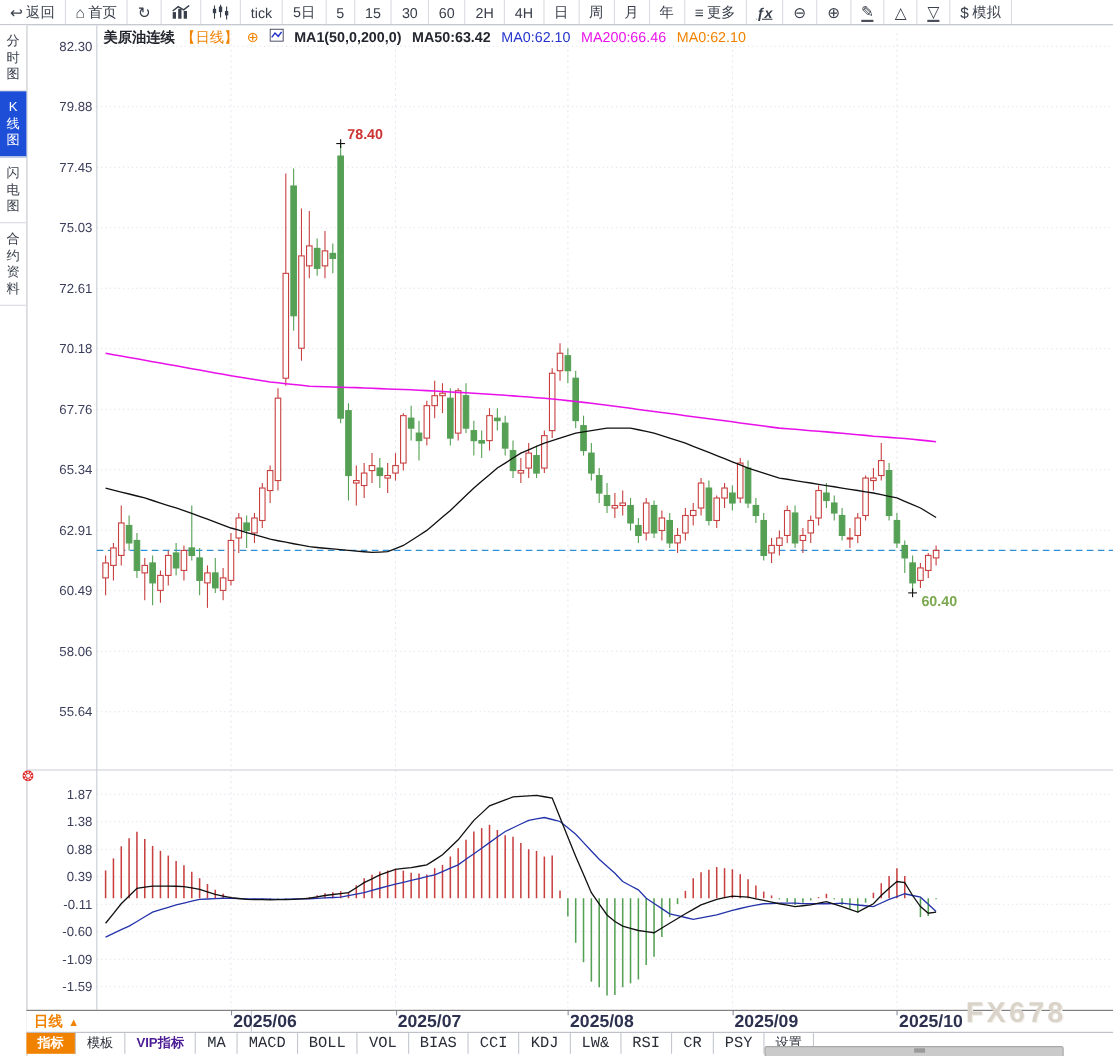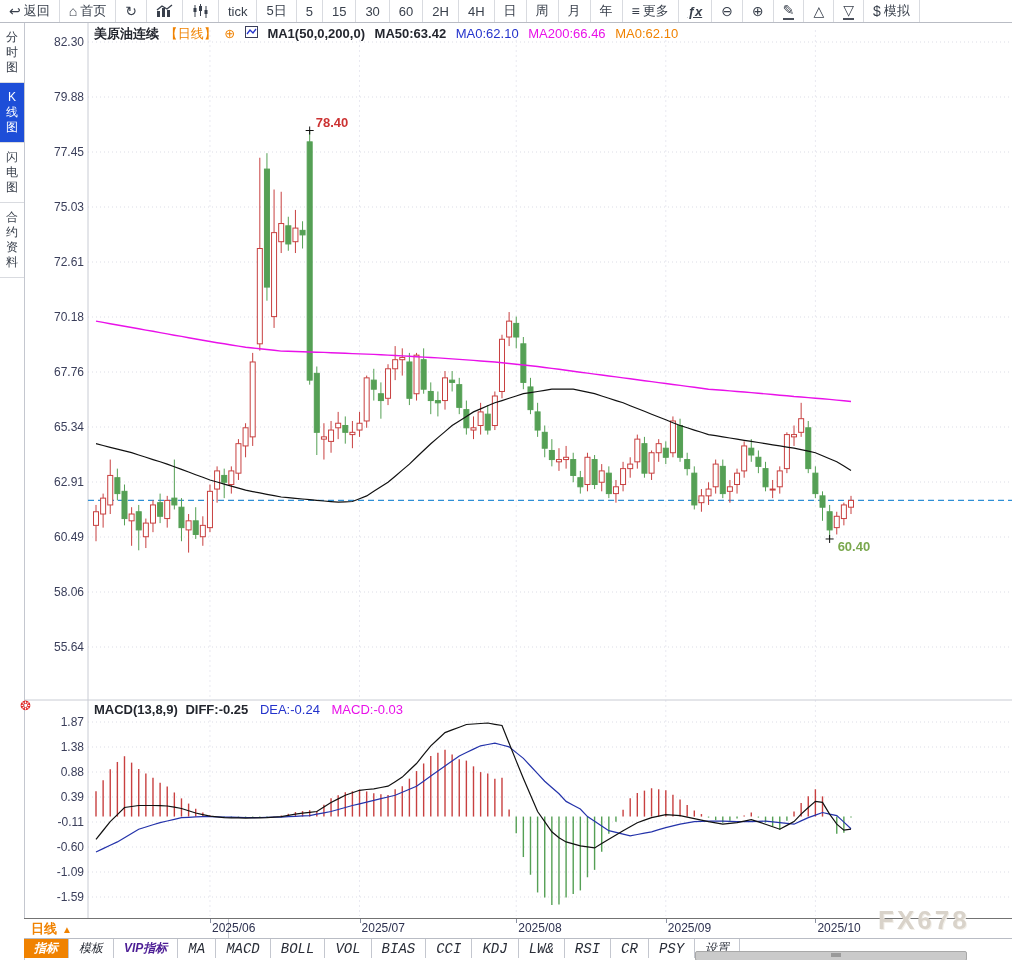--- a/index.html
+++ b/index.html
@@ -28,26 +28,26 @@
   .c-dark{color:#23262e;font-weight:bold;} .c-orange{color:#f08200;} .c-blue{color:#2433cc;} .c-magenta{color:#e911e9;}
   #ind-gear{position:absolute;left:20px;top:699px;color:#e02222;font-size:13px;line-height:13px;}
   #watermark{position:absolute;left:878px;top:905px;font-size:26px;font-weight:bold;letter-spacing:3px;
              color:#d9d3ca;text-shadow:1px 1px 0 #f2efe9;z-index:6;pointer-events:none;}
   
   #xaxis-row{position:absolute;left:24px;top:918px;width:988px;height:19px;background:#fff;
              border-top:1px solid #737373;z-index:4;}
   #period-cell{position:absolute;left:0;top:0;width:205px;height:19px;border-right:1px solid #c4c7cf;
                font-size:13px;font-weight:bold;color:#f08200;line-height:19px;padding-left:7px;box-sizing:border-box;cursor:pointer;}
   #period-cell .arr{font-size:10px;margin-left:5px;}
-  .x-label{position:absolute;top:2px;font-size:12px;font-weight:normal;color:#2d3150;}
+  .x-label{position:absolute;top:2px;font-size:16px;font-weight:bold;color:#2d3150;}
   .x-tick{position:absolute;top:0;width:1px;height:4px;background:#888fa0;}
   #tab-row{position:absolute;left:24px;top:938px;width:988px;height:19px;background:#fff;
            border-top:1px solid #b9bcc4;display:flex;align-items:stretch;z-index:4;}
   .tab{display:flex;align-items:center;padding:0 10px;border-right:1px solid #c4c7cf;font-size:12px;
-       color:#2a2e38;cursor:pointer;flex:0 0 auto;font-style:italic;}
+       color:#2a2e38;cursor:pointer;flex:0 0 auto;}
   .tab.mono{font-family:"Liberation Mono","DejaVu Sans Mono",monospace;font-size:14px;}
   .tab.orange-bg{background:#f08200;color:#fff;font-weight:bold;}
   .tab.orange-text{color:#4c1d95;font-weight:bold;}
   #hscrollbar{position:absolute;left:695px;top:951px;width:270px;height:8px;background:#cacaca;
               border:1px solid #a8a8a8;border-radius:2px;z-index:7;cursor:pointer;}
   #hscrollbar .grip{position:absolute;left:50%;top:1px;width:10px;height:4px;background:#9a9a9a;}
   svg text{font-family:"Liberation Sans","DejaVu Sans",sans-serif;}
 </style>
 </head>
 <body>
@@ -553,26 +553,20 @@
         </svg></span>
     <span class="c-dark">MA1(50,0,200,0)</span>
     <span class="c-dark">MA50:63.42</span>
     <span class="c-blue">MA0:62.10</span>
     <span class="c-magenta">MA200:66.46</span>
     <span class="c-orange">MA0:62.10</span>
   </div>
 
   <div id="ind-gear">❂</div>
 
-  <div id="macd-title">
-    <span class="c-dark" style="margin-right:4px">MACD(13,8,9)</span>
-    <span class="c-dark">DIFF:-0.25</span>
-    <span class="c-blue">DEA:-0.24</span>
-    <span class="c-magenta">MACD:-0.03</span>
-  </div>
 
   <div id="watermark">FX678</div>
 
   <div id="xaxis-row">
     <div id="period-cell">
       <span>日线</span><span class="arr">▲</span>
     </div>
   <div class="x-tick" style="left: 185.962px;"></div>
       <span class="x-label" style="left: 187.962px;">2025/06</span>
       <div class="x-tick" style="left: 335.538px;"></div>

